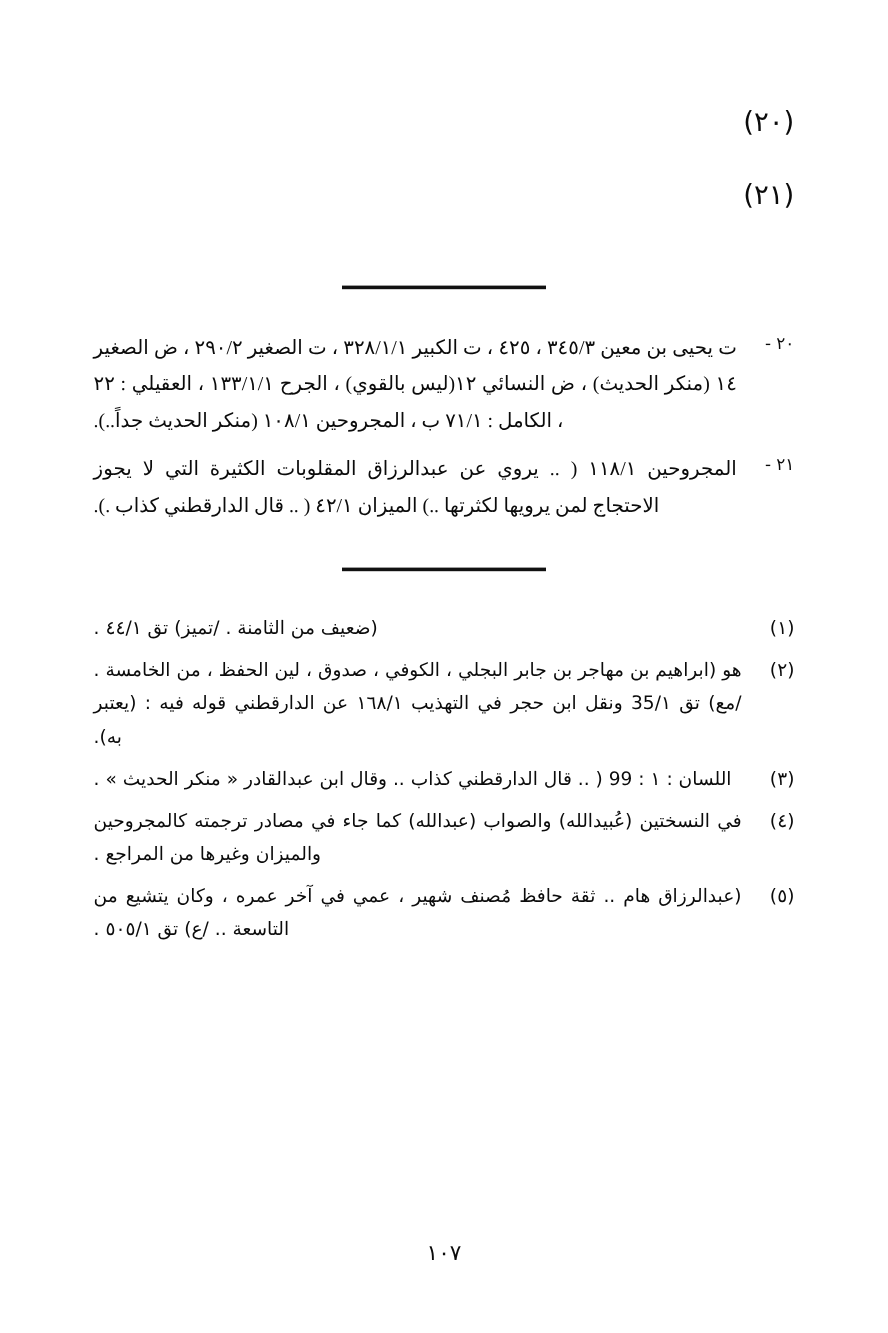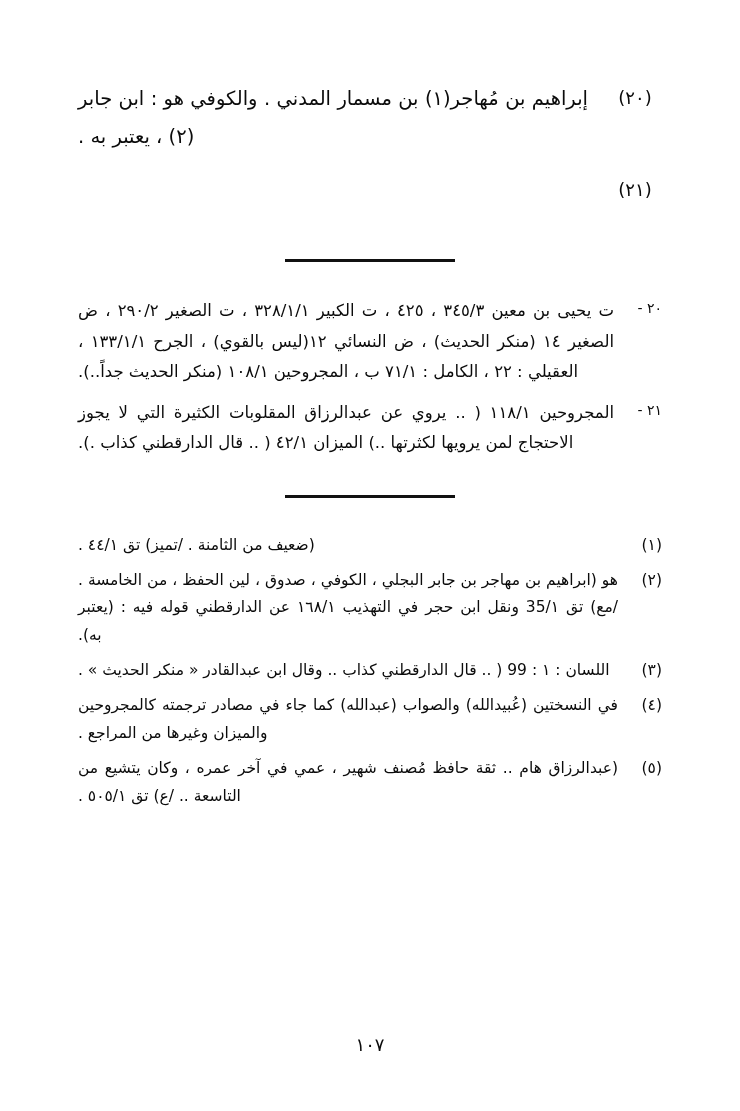--- a/index.html
+++ b/index.html
@@ -29,22 +29,22 @@
   }
   .entry {
     display: flex;
     flex-direction: row;
     align-items: flex-start;
     margin-bottom: 16px;
   }
   .entry-num {
     flex: 0 0 auto;
     width: 54px;
-    text-align: center;
-    font-size: 18px;
+    text-align: right;
+    font-size: 23px;
     line-height: 1.95;
     padding-left: 20px;
     white-space: nowrap;
   }
   .entry-text {
     flex: 1 1 auto;
     font-size: 19.5px;
     line-height: 1.95;
     text-align: justify;
     text-align-last: left;
@@ -82,20 +82,21 @@
     line-height: 1.85;
     padding-left: 4px;
     white-space: nowrap;
   }
   .note-text {
     flex: 1 1 auto;
     font-size: 16.5px;
     line-height: 1.85;
     text-align: justify;
     text-align-last: left;
+    font-family: Liberation Serif, serif;
   }
 
   
   .fnotes {
     margin-top: 4px;
   }
   .fnote {
     display: flex;
     flex-direction: row;
     align-items: flex-start;
@@ -131,21 +132,20 @@
 </style>
 </head>
 <body>
 
 <div class="page">
 
   <div class="entries">
 
     <div class="entry">
       <div class="entry-num">(٢٠)</div>
-      <div class="entry-text">إبراهيم بن مُهاجر(١) بن مسمار المدني . والكوفي هو : ابن جابر (٢) ، يعتبر به .</div>
     </div>
 
     <div class="entry">
       <div class="entry-num">(٢١)</div>
     </div>
 
   </div>
 
   <div class="rule-wrap first">
     <div class="rule"></div>

